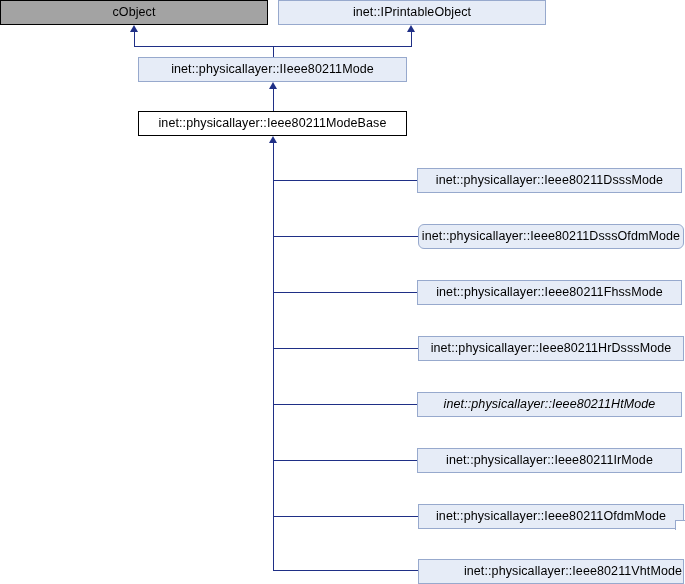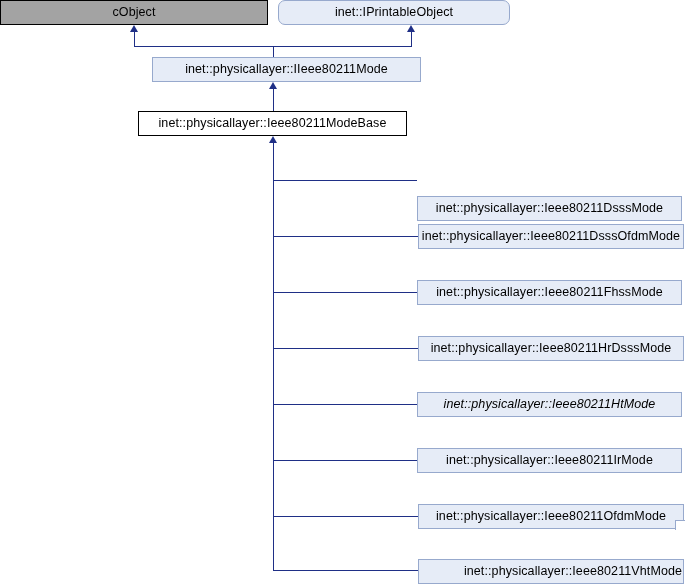--- a/index.html
+++ b/index.html
@@ -71,56 +71,56 @@
 </style>
 </head>
 <body>
 
 <div id="diagram">
 
   <div class="node base" style="left:0px; top:0px; width:268px; height:25px;">
     <span>cObject</span>
   </div>
 
-  <div class="node iface" style="left:278px; top:0px; width:232px; height:25px;border-radius:7px;">
+  <div class="node iface" style="left:278px; top:0px; width:268px; height:25px;">
     <span>inet::IPrintableObject</span>
   </div>
 
   <div class="arrow-up" style="left:130px; top:25px;"></div>
   <div class="arrow-up" style="left:407px; top:25px;"></div>
 
   <div class="edge v" style="left:134px; top:31px; height:16px;"></div>
   <div class="edge v" style="left:411px; top:31px; height:16px;"></div>
 
   <div class="edge h" style="left:134px; top:46px; width:278px;"></div>
 
   <div class="edge v" style="left:273px; top:46px; height:11px;"></div>
 
-  <div class="node iface" style="left:152px; top:57px; width:269px; height:25px;">
+  <div class="node iface" style="left:138px; top:57px; width:269px; height:25px;">
     <span>inet::physicallayer::IIeee80211Mode</span>
   </div>
 
   <div class="arrow-up" style="left:269px; top:82px;"></div>
   <div class="edge v" style="left:273px; top:88px; height:23px;"></div>
 
   <div class="node current" style="left:138px; top:111px; width:269px; height:25px;">
     <span>inet::physicallayer::Ieee80211ModeBase</span>
   </div>
 
   <div class="arrow-up" style="left:269px; top:136px;"></div>
 
   <div class="edge v" style="left:273px; top:142px; height:428px;"></div>
 
   <div class="edge h" style="left:273px; top:180px; width:144px;"></div>
-  <div class="node derived" style="left:417px; top:168px; width:265px; height:25px;margin-top:28px;">
+  <div class="node derived" style="left:417px; top:168px; width:265px; height:25px;">
     <span>inet::physicallayer::Ieee80211DsssMode</span>
   </div>
 
   <div class="edge h" style="left:273px; top:236px; width:145px;"></div>
-  <div class="node derived" style="left:418px; top:224px; width:266px; height:25px;">
+  <div class="node derived" style="left:418px; top:224px; width:266px; height:25px;border-radius:6px;">
     <span>inet::physicallayer::Ieee80211DsssOfdmMode</span>
   </div>
 
   <div class="edge h" style="left:273px; top:292px; width:144px;"></div>
   <div class="node derived" style="left:417px; top:280px; width:265px; height:25px;">
     <span>inet::physicallayer::Ieee80211FhssMode</span>
   </div>
 
   <div class="edge h" style="left:273px; top:348px; width:145px;"></div>
   <div class="node derived" style="left:418px; top:336px; width:266px; height:25px;">

